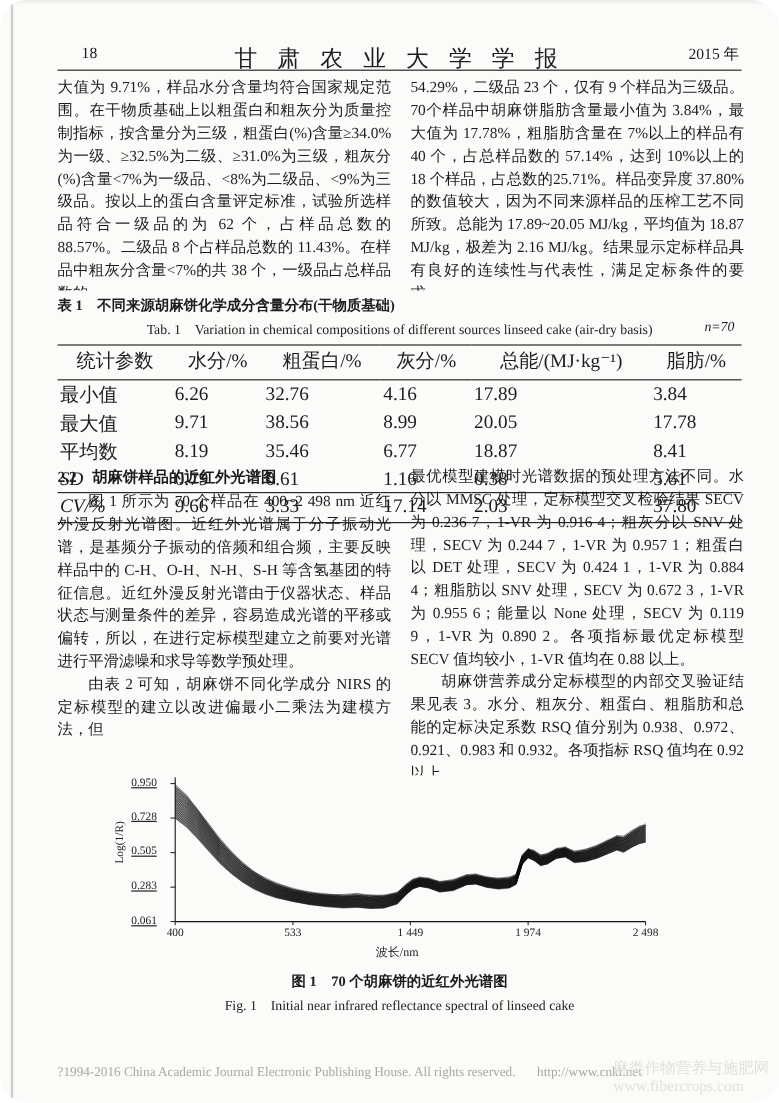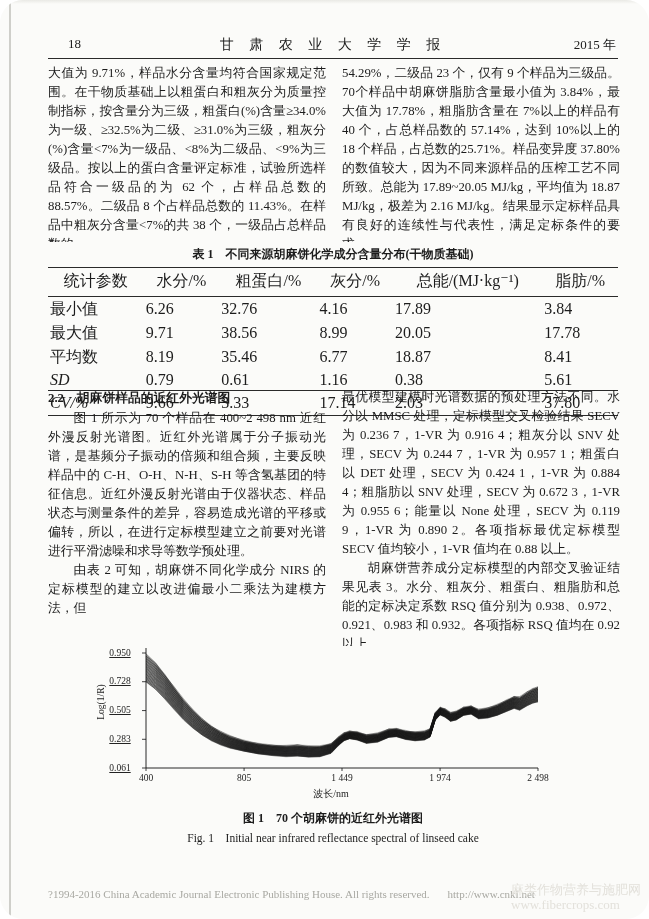--- a/index.html
+++ b/index.html
@@ -11,39 +11,39 @@
     color:#1c1c1c;
     overflow:hidden;
     border-radius:23px;
   }
   .scan-edge-left{position:absolute;left:9px;top:0;width:2px;height:100%;background:#cfcfca;}
   .scan-shade-top{position:absolute;left:0;top:0;width:100%;height:4px;background:linear-gradient(#e9e9e5,rgba(255,255,255,0));}
 
   
   .header{position:absolute;left:48px;top:36px;width:570px;height:20px;font-size:13px;}
   .header .pageno{position:absolute;left:20px;top:0;}
-  .header .jtitle{position:absolute;left:0;right:0;text-align:center;letter-spacing:6px;font-size:14px;}
+  .header .jtitle{position:absolute;left:0;right:0;text-align:center;letter-spacing:6px;font-size:19px;}
   .header .year{position:absolute;right:2px;top:0;}
   .header-rule{position:absolute;left:48px;top:58px;width:570px;border-top:1.4px solid #2a2a2a;}
 
   
   .cols{position:absolute;left:48px;width:572px;display:flex;gap:16px;}
   .cols .col{width:278px;overflow:hidden;}
   .cols1{top:64px;height:178px;}
   .cols2{top:388px;height:258px;}
   p.body{
     margin:0;font-size:12.8px;line-height:19px;text-align:justify;
     color:#1c1c1c;
   }
   p.indent{text-indent:2em;}
   p.heading{margin:1px 12px 1px 0;font-size:12.8px;line-height:19px;font-weight:bold;text-align:justify;}
 
   
   .tablewrap{position:absolute;left:48px;top:246px;width:570px;}
-  .tcap-cn{text-align:center;font-weight:bold;font-size:12px;margin:0 0 4px 0;}
+  .tcap-cn{text-align:left;font-weight:bold;font-size:12px;margin:0 0 4px 0;}
   .tcap-en{position:relative;text-align:center;font-size:11.5px;margin:0 0 5px 0;}
   .tcap-en .nlabel{position:absolute;right:6px;top:0;font-style:italic;}
   table.t1{width:100%;border-collapse:collapse;font-size:16px;}
   table.t1 th{font-weight:normal;padding:3px 2px 4px 2px;border-top:1.4px solid #2a2a2a;border-bottom:0.8px solid #2a2a2a;}
   table.t1 td{padding:1.5px 2px;text-align:left;}
   table.t1 tr.lastrow td{border-top:0.8px solid #2a2a2a;border-bottom:1.4px solid #2a2a2a;padding:3px 2px;}
   table.t1 .ital{font-style:italic;}
 
   
   .figure{position:absolute;left:96px;top:645px;width:470px;height:162px;}
@@ -80,20 +80,24 @@
     <div class="col">
       <p class="body">大值为 9.71%，样品水分含量均符合国家规定范围。在干物质基础上以粗蛋白和粗灰分为质量控制指标，按含量分为三级，粗蛋白(%)含量≥34.0%为一级、≥32.5%为二级、≥31.0%为三级，粗灰分(%)含量&lt;7%为一级品、&lt;8%为二级品、&lt;9%为三级品。按以上的蛋白含量评定标准，试验所选样品符合一级品的为 62 个，占样品总数的 88.57%。二级品 8 个占样品总数的 11.43%。在样品中粗灰分含量&lt;7%的共 38 个，一级品占总样品数的</p>
     </div>
     <div class="col">
       <p class="body">54.29%，二级品 23 个，仅有 9 个样品为三级品。70个样品中胡麻饼脂肪含量最小值为 3.84%，最大值为 17.78%，粗脂肪含量在 7%以上的样品有 40 个，占总样品数的 57.14%，达到 10%以上的 18 个样品，占总数的25.71%。样品变异度 37.80%的数值较大，因为不同来源样品的压榨工艺不同所致。总能为 17.89~20.05 MJ/kg，平均值为 18.87 MJ/kg，极差为 2.16 MJ/kg。结果显示定标样品具有良好的连续性与代表性，满足定标条件的要求。</p>
     </div>
   </div>
 
   <div class="tablewrap">
     <p class="tcap-cn">表 1　不同来源胡麻饼化学成分含量分布(干物质基础)</p>
+    <p class="tcap-en">
+      <span>Tab. 1　Variation in chemical compositions of different sources linseed cake (air-dry basis)</span>
+      <span class="nlabel">n=70</span>
+    </p>
     <table class="t1">
       <thead>
         <tr>
           <th>统计参数</th>
           <th>水分/%</th>
           <th>粗蛋白/%</th>
           <th>灰分/%</th>
           <th>总能/(MJ·kg⁻¹)</th>
           <th>脂肪/%</th>
         </tr>
@@ -240,21 +244,21 @@
         <polyline points="50.0,8.8 59.3,17.3 68.7,30.2 78.0,43.4 87.4,54.9 96.7,64.2 106.1,73.6 115.4,82.1 124.7,88.0 134.1,91.4 148.1,95.1 162.1,98.6 176.1,101.4 190.1,102.1 201.3,100.0 212.6,100.5 223.8,101.5 235.0,100.1 242.4,93.1 248.1,87.7 253.7,85.7 261.1,87.5 270.5,91.2 281.7,89.2 292.9,83.8 300.4,83.3 309.7,86.7 319.1,88.4 328.4,86.8 334.0,83.4 339.2,67.6 344.1,63.4 349.0,65.3 354.6,67.9 360.2,65.8 367.6,62.4 375.1,62.3 382.6,65.8 391.9,63.0 401.3,59.1 410.6,55.5 418.1,52.9 423.7,53.2 431.2,46.8 436.8,43.3 442.0,42.5" fill="none" stroke="#111111" stroke-width="0.5" opacity="0.65"></polyline>
         <polyline points="50.0,8.9 59.3,18.5 68.7,30.2 78.0,41.6 87.4,53.5 96.7,64.8 106.1,74.9 115.4,81.8 124.7,86.3 134.1,90.5 148.1,96.1 162.1,99.9 176.1,100.8 190.1,100.3 201.3,99.5 212.6,101.8 223.8,102.4 235.0,99.1 242.4,91.5 248.1,87.7 253.7,87.2 261.1,88.1 270.5,89.9 281.7,87.7 292.9,84.2 300.4,84.8 309.7,86.9 319.1,86.9 328.4,85.6 334.0,84.2 339.2,69.0 344.1,63.2 349.0,63.6 354.6,67.1 360.2,66.9 367.6,63.6 375.1,61.7 382.6,64.1 391.9,62.6 401.3,60.4 410.6,56.4 418.1,51.8 423.7,51.5 431.2,46.7 436.8,44.6 442.0,43.0" fill="none" stroke="#111111" stroke-width="0.5" opacity="0.65"></polyline>
       </svg>
     <span class="ylab">Log(1/R)</span>
     <span class="ytick" style="left:4px;top:3px;">0.950</span>
     <span class="ytick" style="left:4px;top:31px;">0.728</span>
     <span class="ytick" style="left:4px;top:60px;">0.505</span>
     <span class="ytick" style="left:4px;top:89px;">0.283</span>
     <span class="ytick" style="left:4px;top:118px;">0.061</span>
     <span class="xtick" style="left:20px;top:128px;">400</span>
-    <span class="xtick" style="left:118px;top:128px;">805</span>
+    <span class="xtick" style="left:118px;top:128px;">533</span>
     <span class="xtick" style="left:216px;top:128px;">1 449</span>
     <span class="xtick" style="left:314px;top:128px;">1 974</span>
     <span class="xtick" style="left:412px;top:128px;">2 498</span>
     <span class="xlab">波长/nm</span>
   </div>
   <div class="figcap-cn">图 1　70 个胡麻饼的近红外光谱图</div>
   <div class="figcap-en">Fig. 1　Initial near infrared reflectance spectral of linseed cake</div>
 
   <div class="footer">
     <span>?1994-2016 China Academic Journal Electronic Publishing House. All rights reserved.</span><span class="url">http://www.cnki.net</span>

